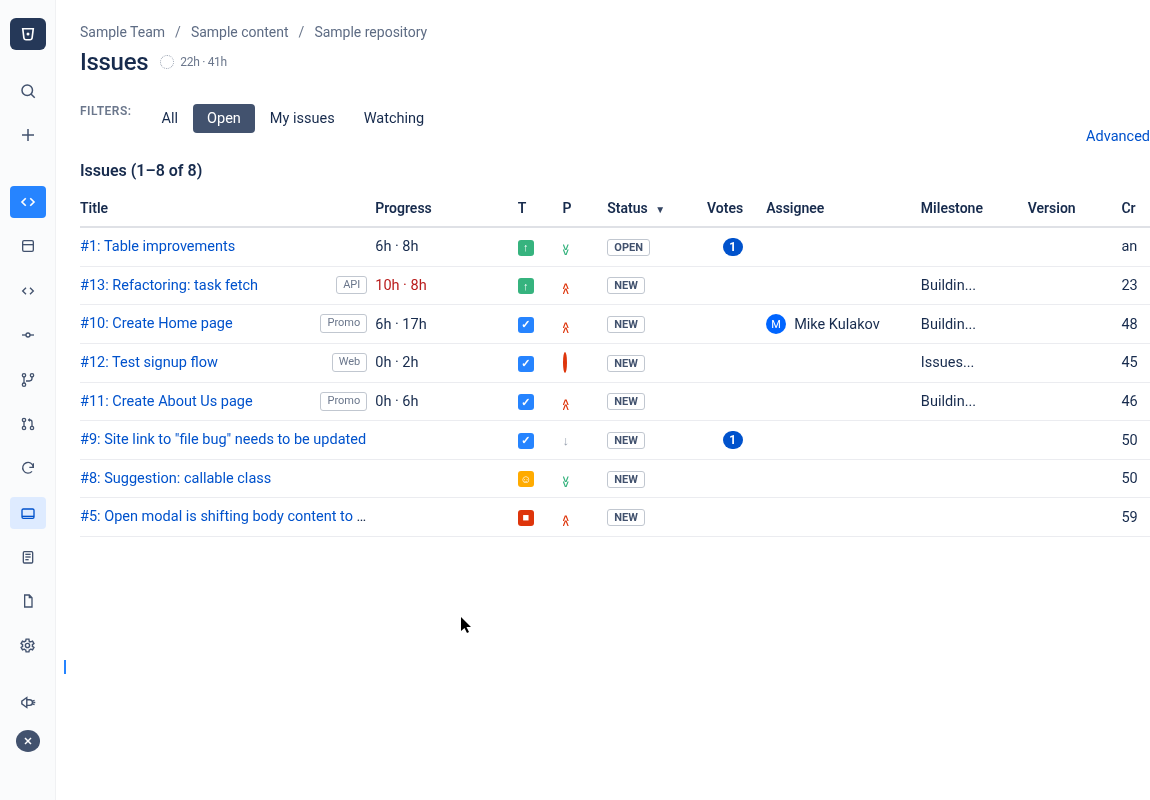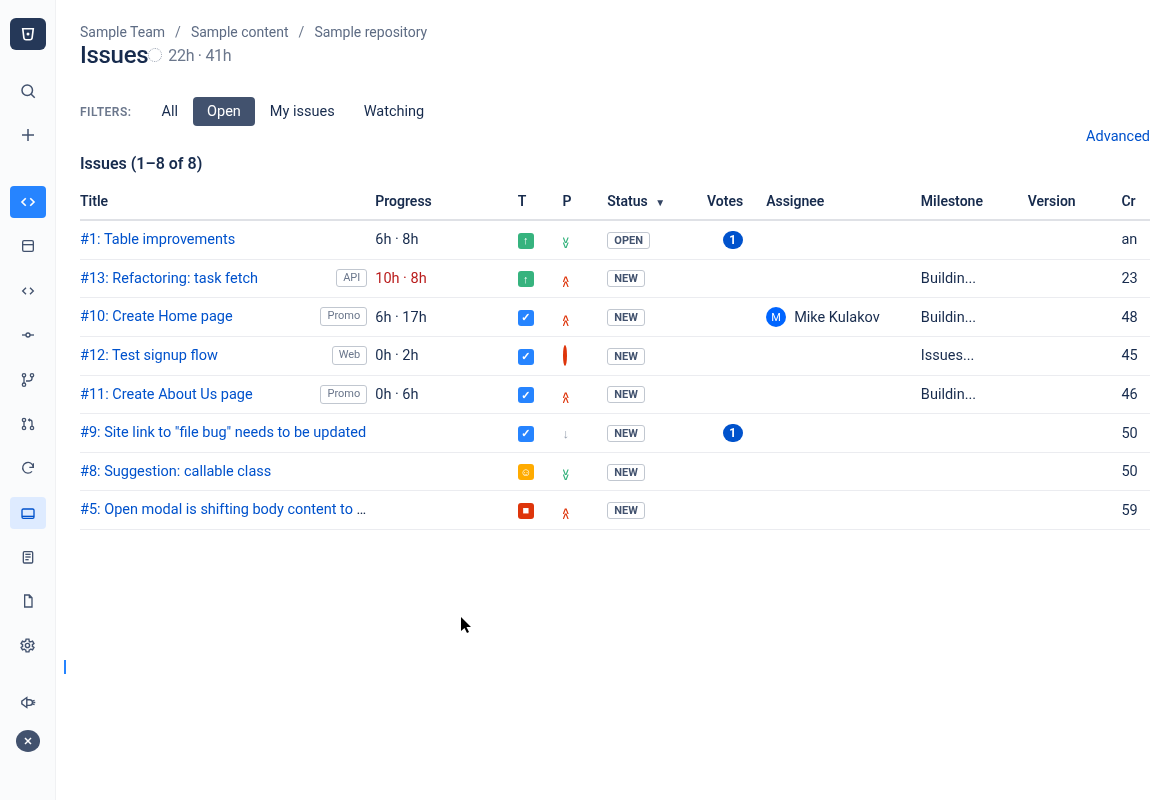--- a/index.html
+++ b/index.html
@@ -47,42 +47,42 @@
   
   .main {
     flex: 1;
     padding: 24px 0 24px 24px;
     overflow: auto;
     position: relative;
   }
   .breadcrumbs {
     display: flex; gap: 10px;
     font-size: 14px; color: #5e6c84;
-    margin-bottom: 1px;
+    margin-bottom: 8px;
   }
   .breadcrumbs a { color: #5e6c84; text-decoration: none; }
   .bc-sep { color: #6b778c; }
   h1.page-title {
     font-size: 24px;
     font-weight: 500;
     margin: 0;
     letter-spacing: -0.3px;
-    display: flex; align-items: center; 
+    display: flex; align-items: center; gap: 12px;
   }
   .title-time {
-    font-size: 16px; font-weight: 400; color: #6b778c;
+    font-size: 12px; font-weight: 400; color: #6b778c;
     display:flex; align-items:center; gap:6px;
   }
   .clock-ic {
     width:14px; height:14px; border-radius:50%;
     border:1px dotted #97a0af;
     display:inline-block;
   }
   .filters-row {
-    display: flex; align-items: center; gap: 16px;
+    display: flex; gap: 16px;
     margin-top: 28px;
   }
   .filters-label {
     font-size: 12px; color: #6b778c; letter-spacing: 0.5px;
     font-weight: 600;
   }
   .filter-tabs { display: flex; gap: 1px; align-items: center; }
   .filter-tab {
     padding: 6px 14px;
     border-radius: 4px;

